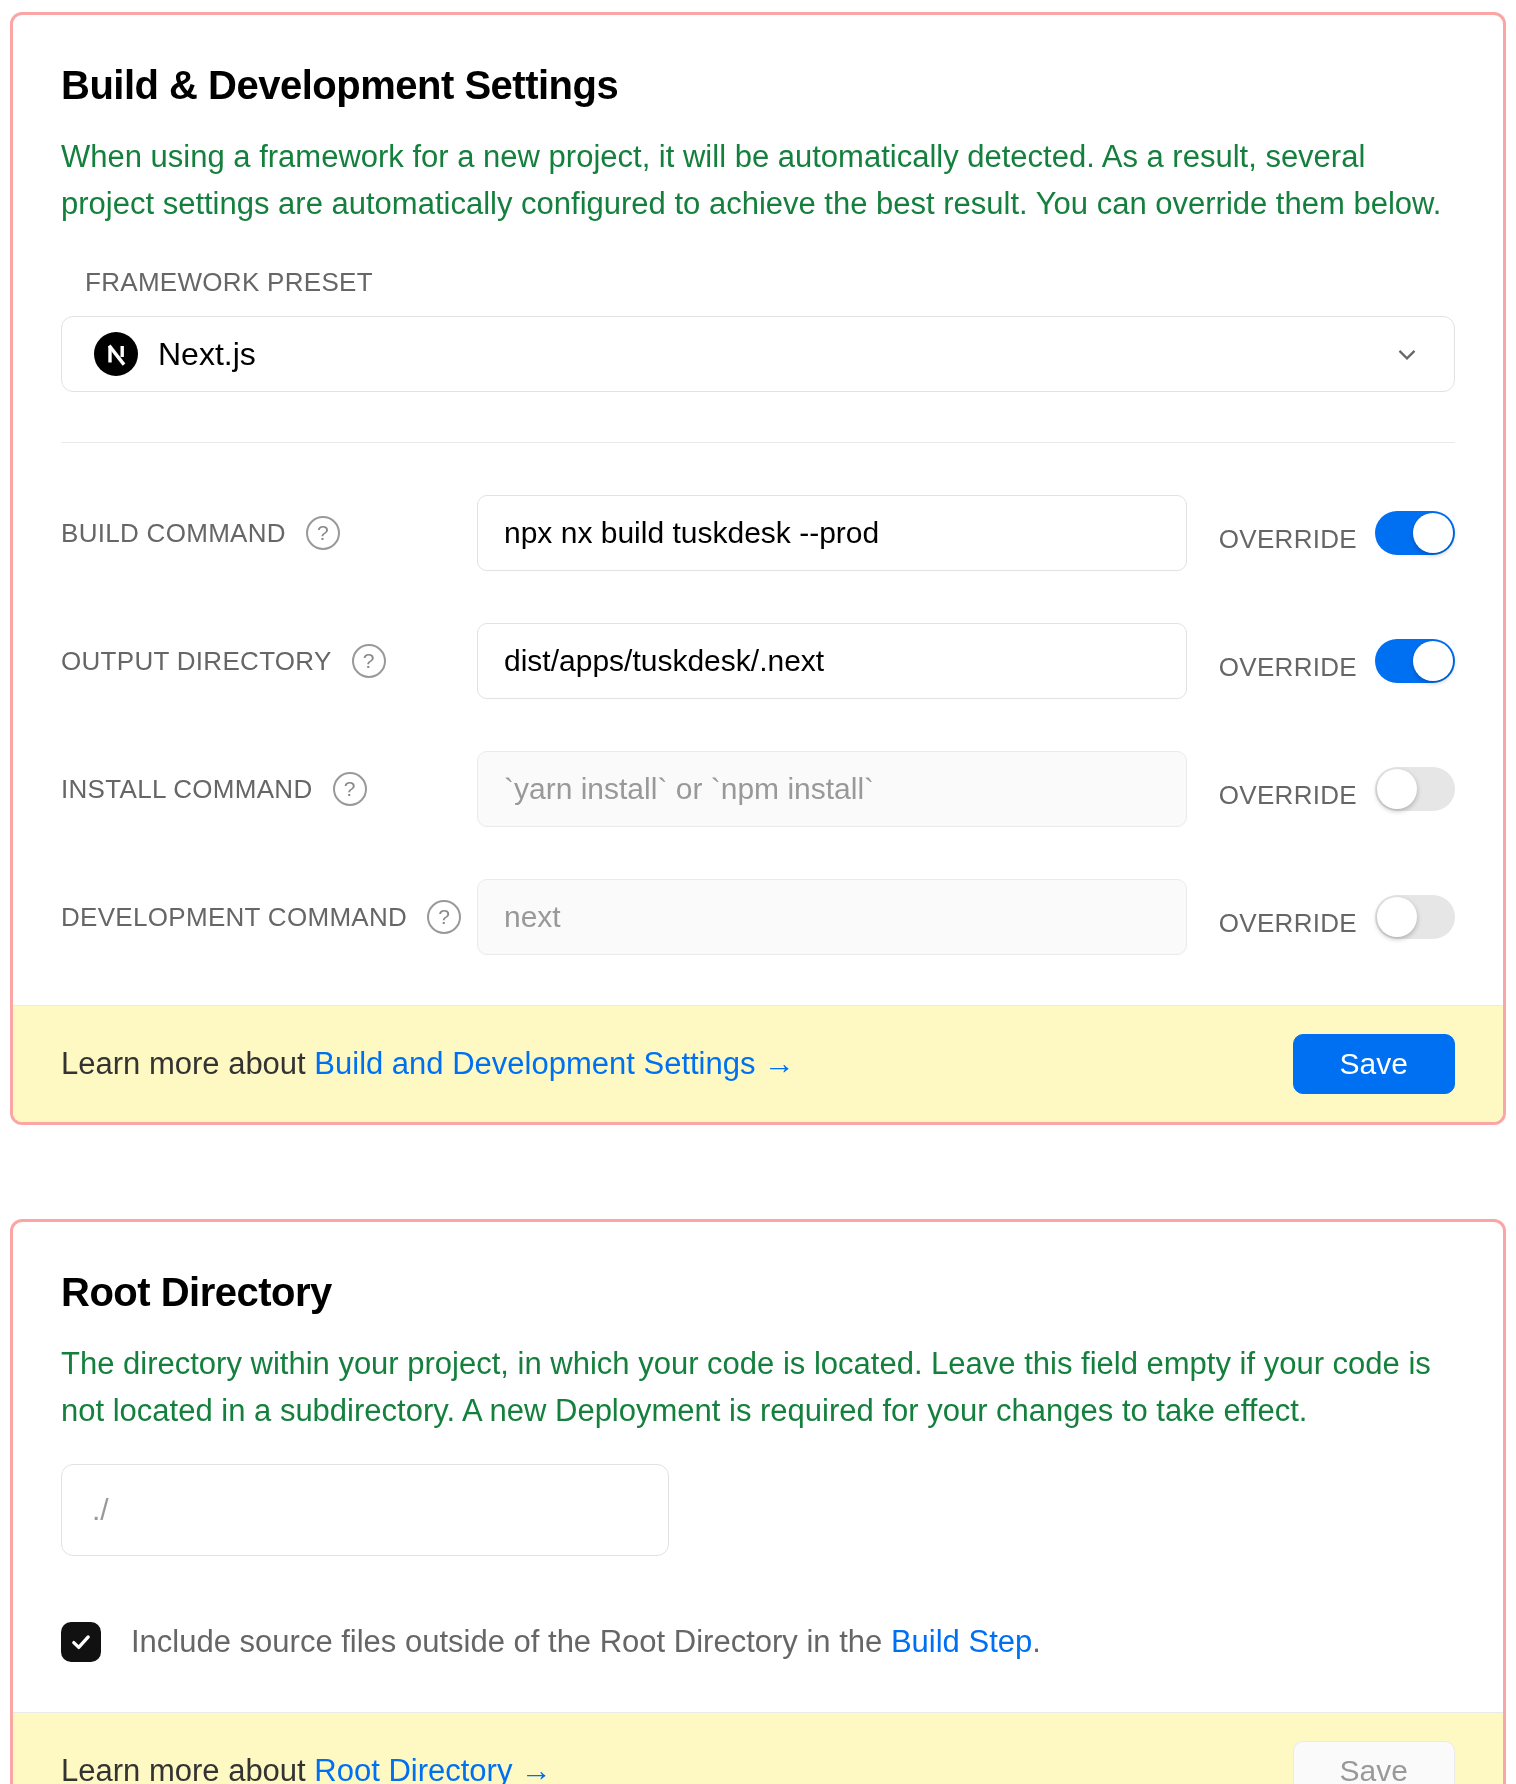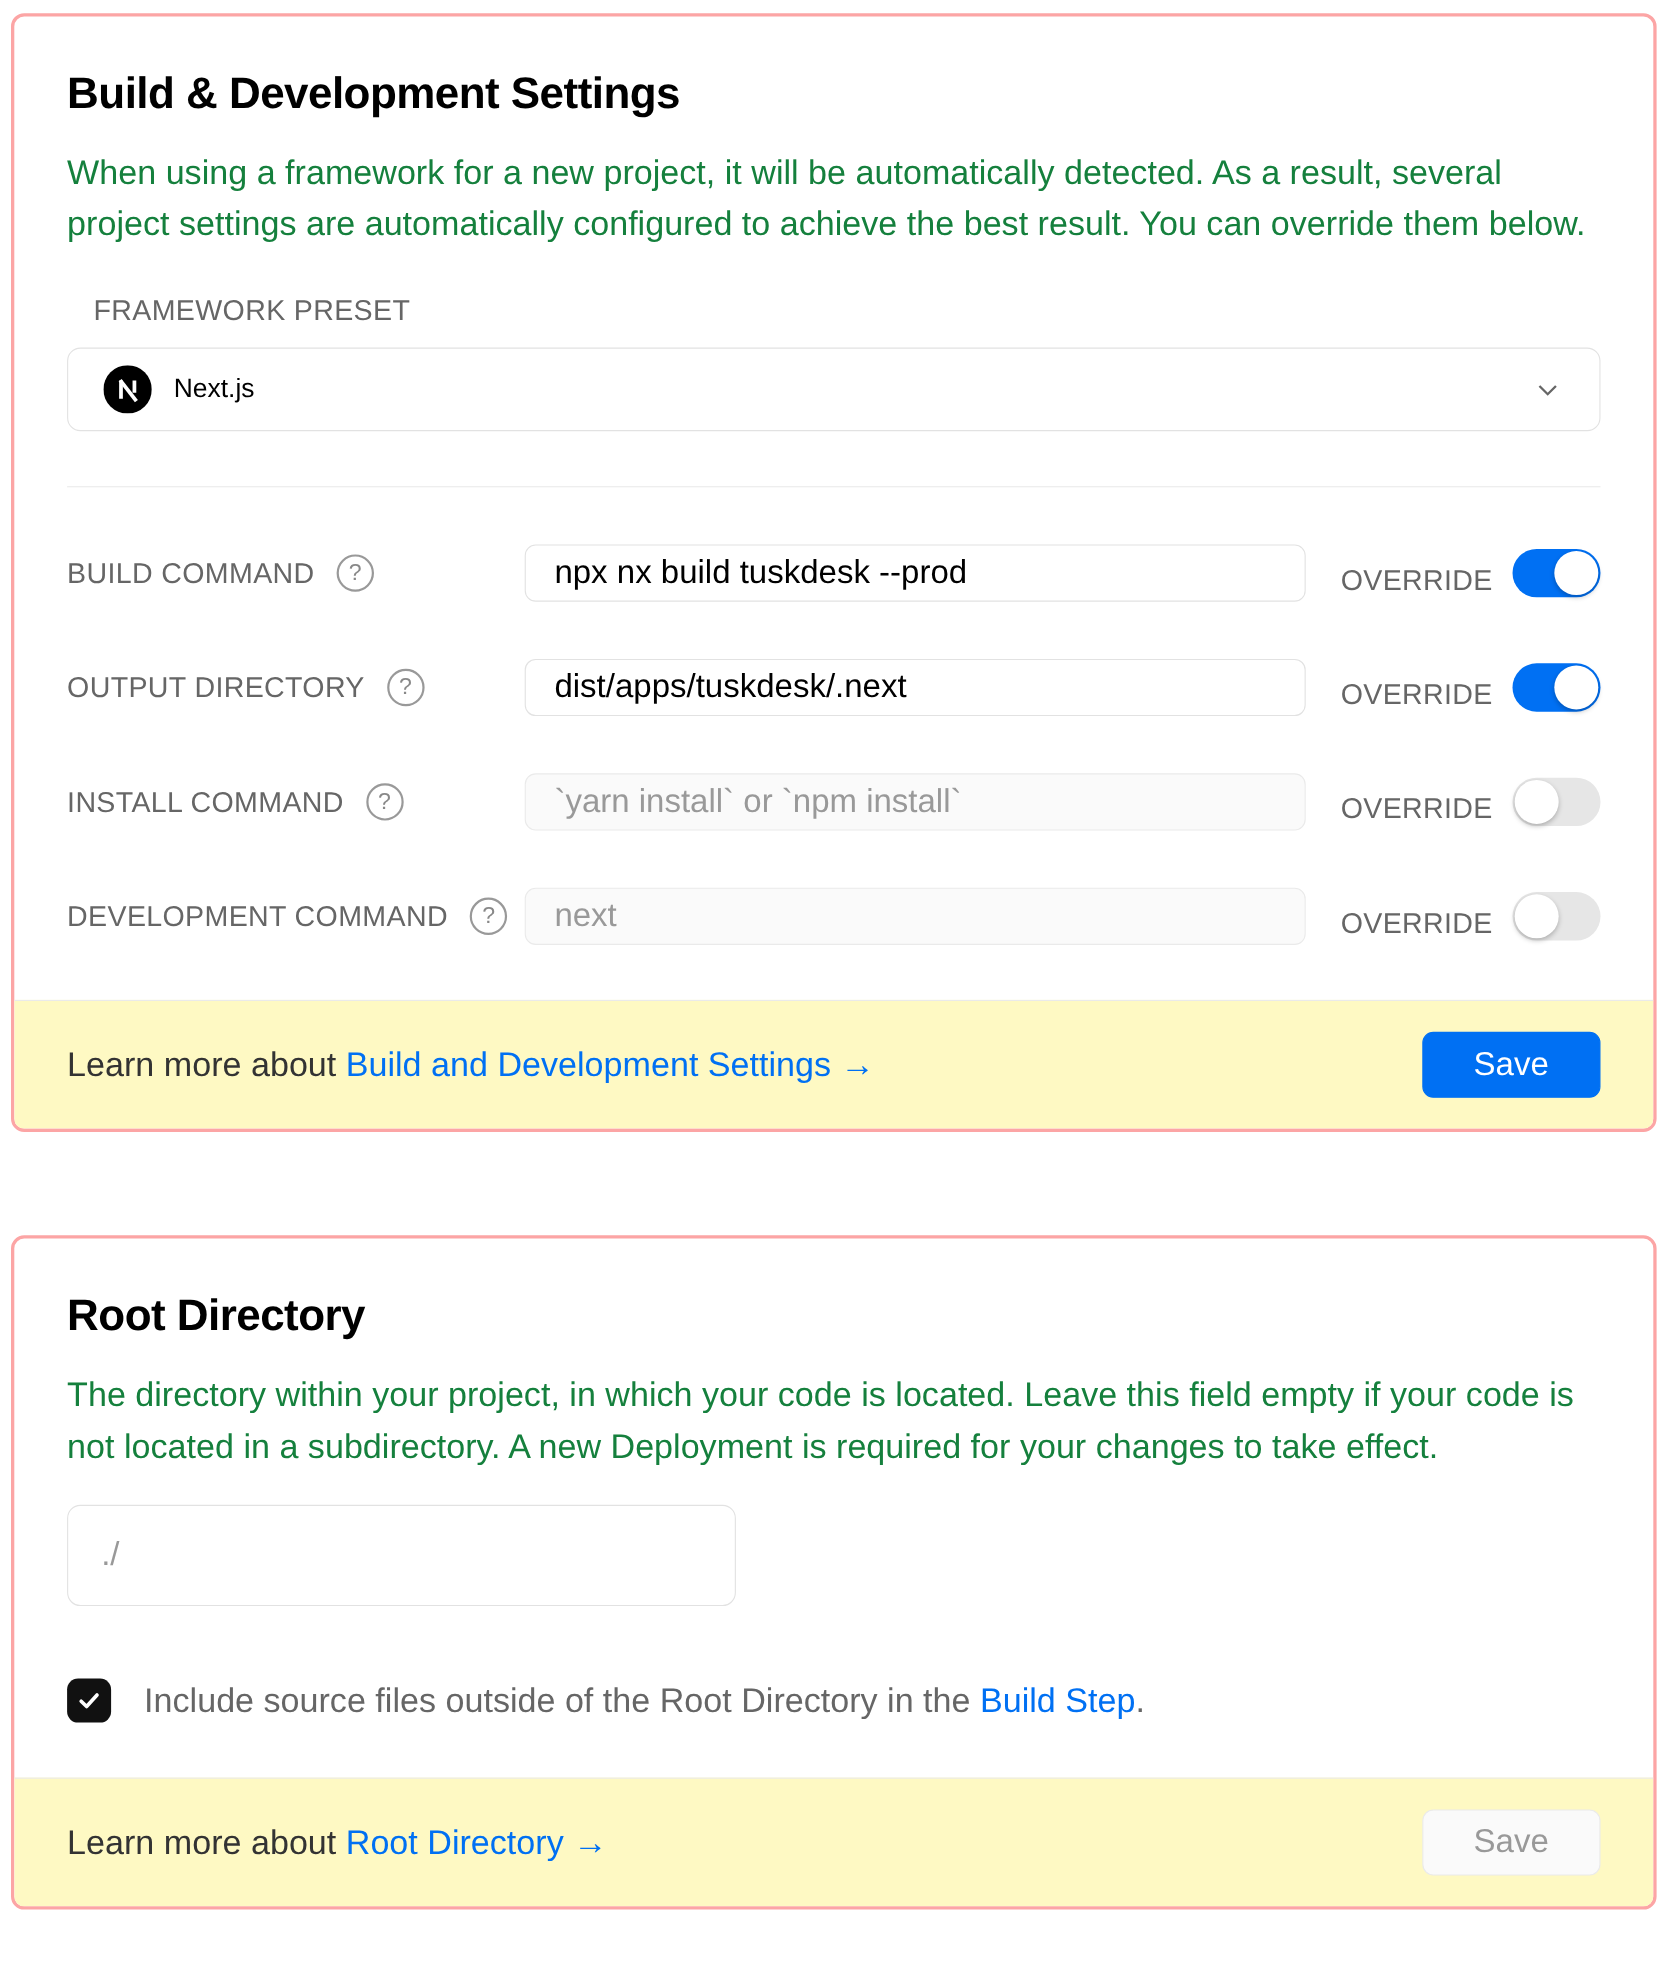--- a/index.html
+++ b/index.html
@@ -51,21 +51,21 @@
     border-radius: 12px;
     display: flex;
     align-items: center;
     padding: 0 32px;
     background: #fff;
     cursor: pointer;
   }
   .next-logo { width: 44px; height: 44px; flex: 0 0 auto; }
   .select-value {
     margin-left: 20px;
-    font-size: 24px;
+    font-size: 32px;
     color: #000;
   }
   .select-chevron { margin-left: auto; display: flex; }
 
   .divider {
     margin-top: 50px;
     height: 1px;
     background: #eaeaea;
   }
 
@@ -89,21 +89,21 @@
     color: #888;
     font-size: 21px;
     display: inline-flex;
     align-items: center;
     justify-content: center;
     flex: 0 0 auto;
     cursor: default;
   }
   .cmd-input {
     width: 710px;
-    height: 52px;
+    height: 76px;
     border: 1px solid #e2e2e2;
     border-radius: 10px;
     padding: 0 26px;
     font-size: 30px;
     font-family: "Liberation Sans", sans-serif;
     color: #000;
     background: #fff;
     outline: none;
   }
   .cmd-input::placeholder { color: #999; }

